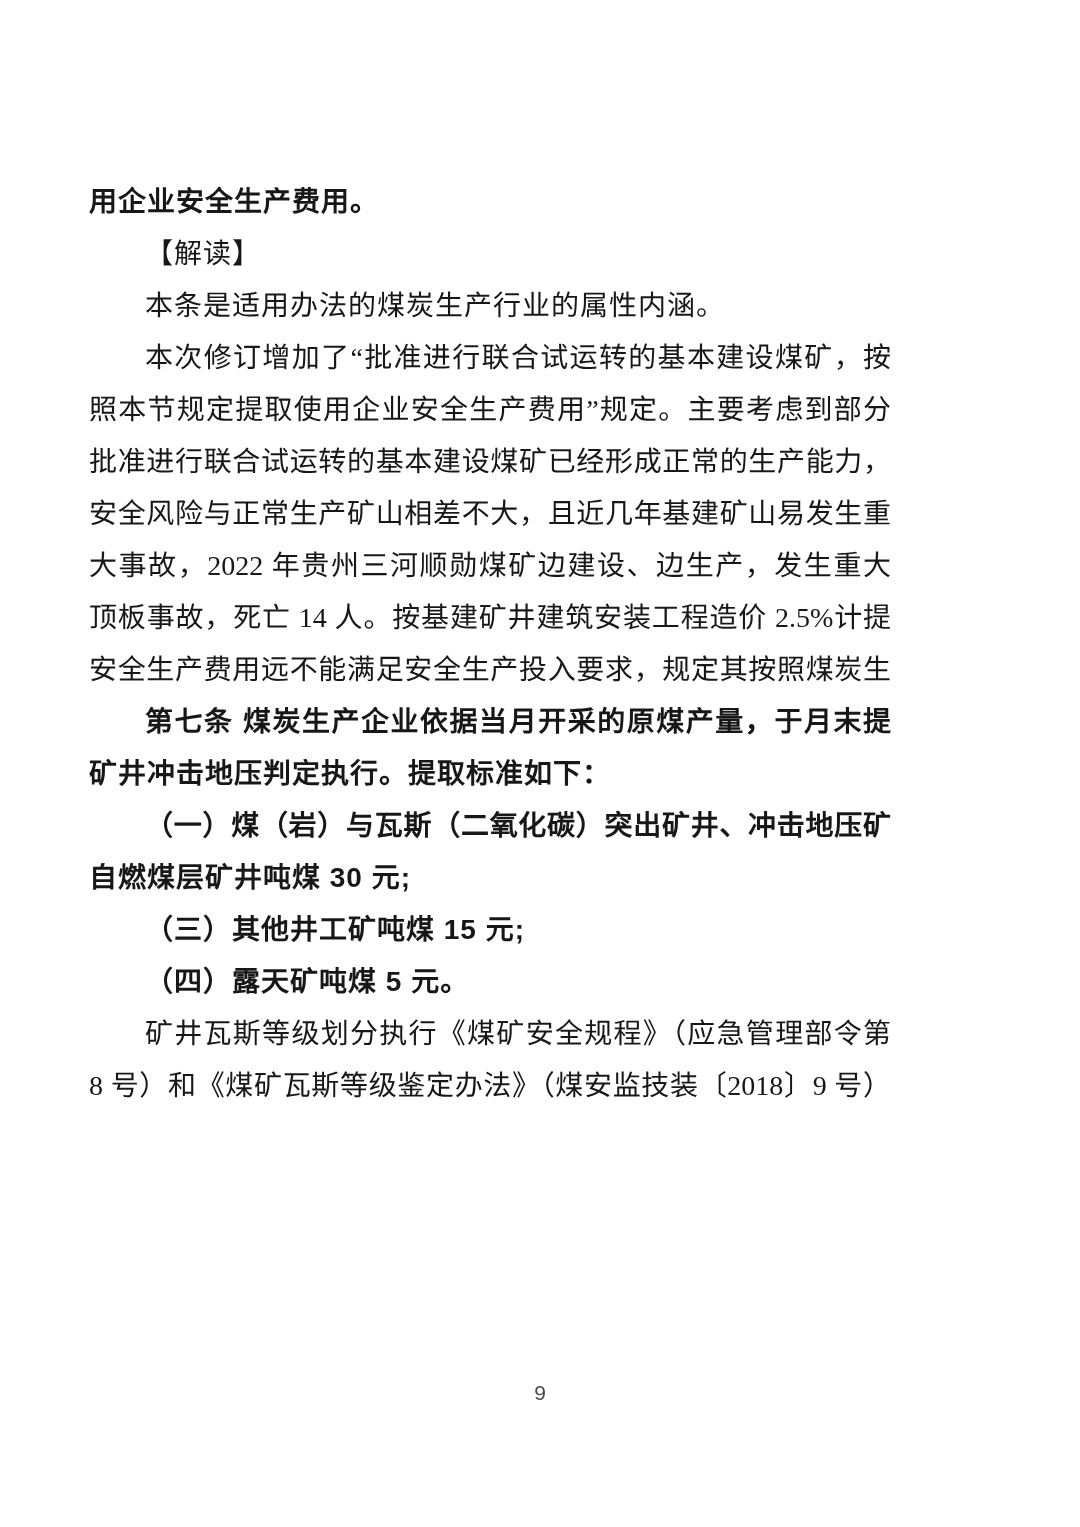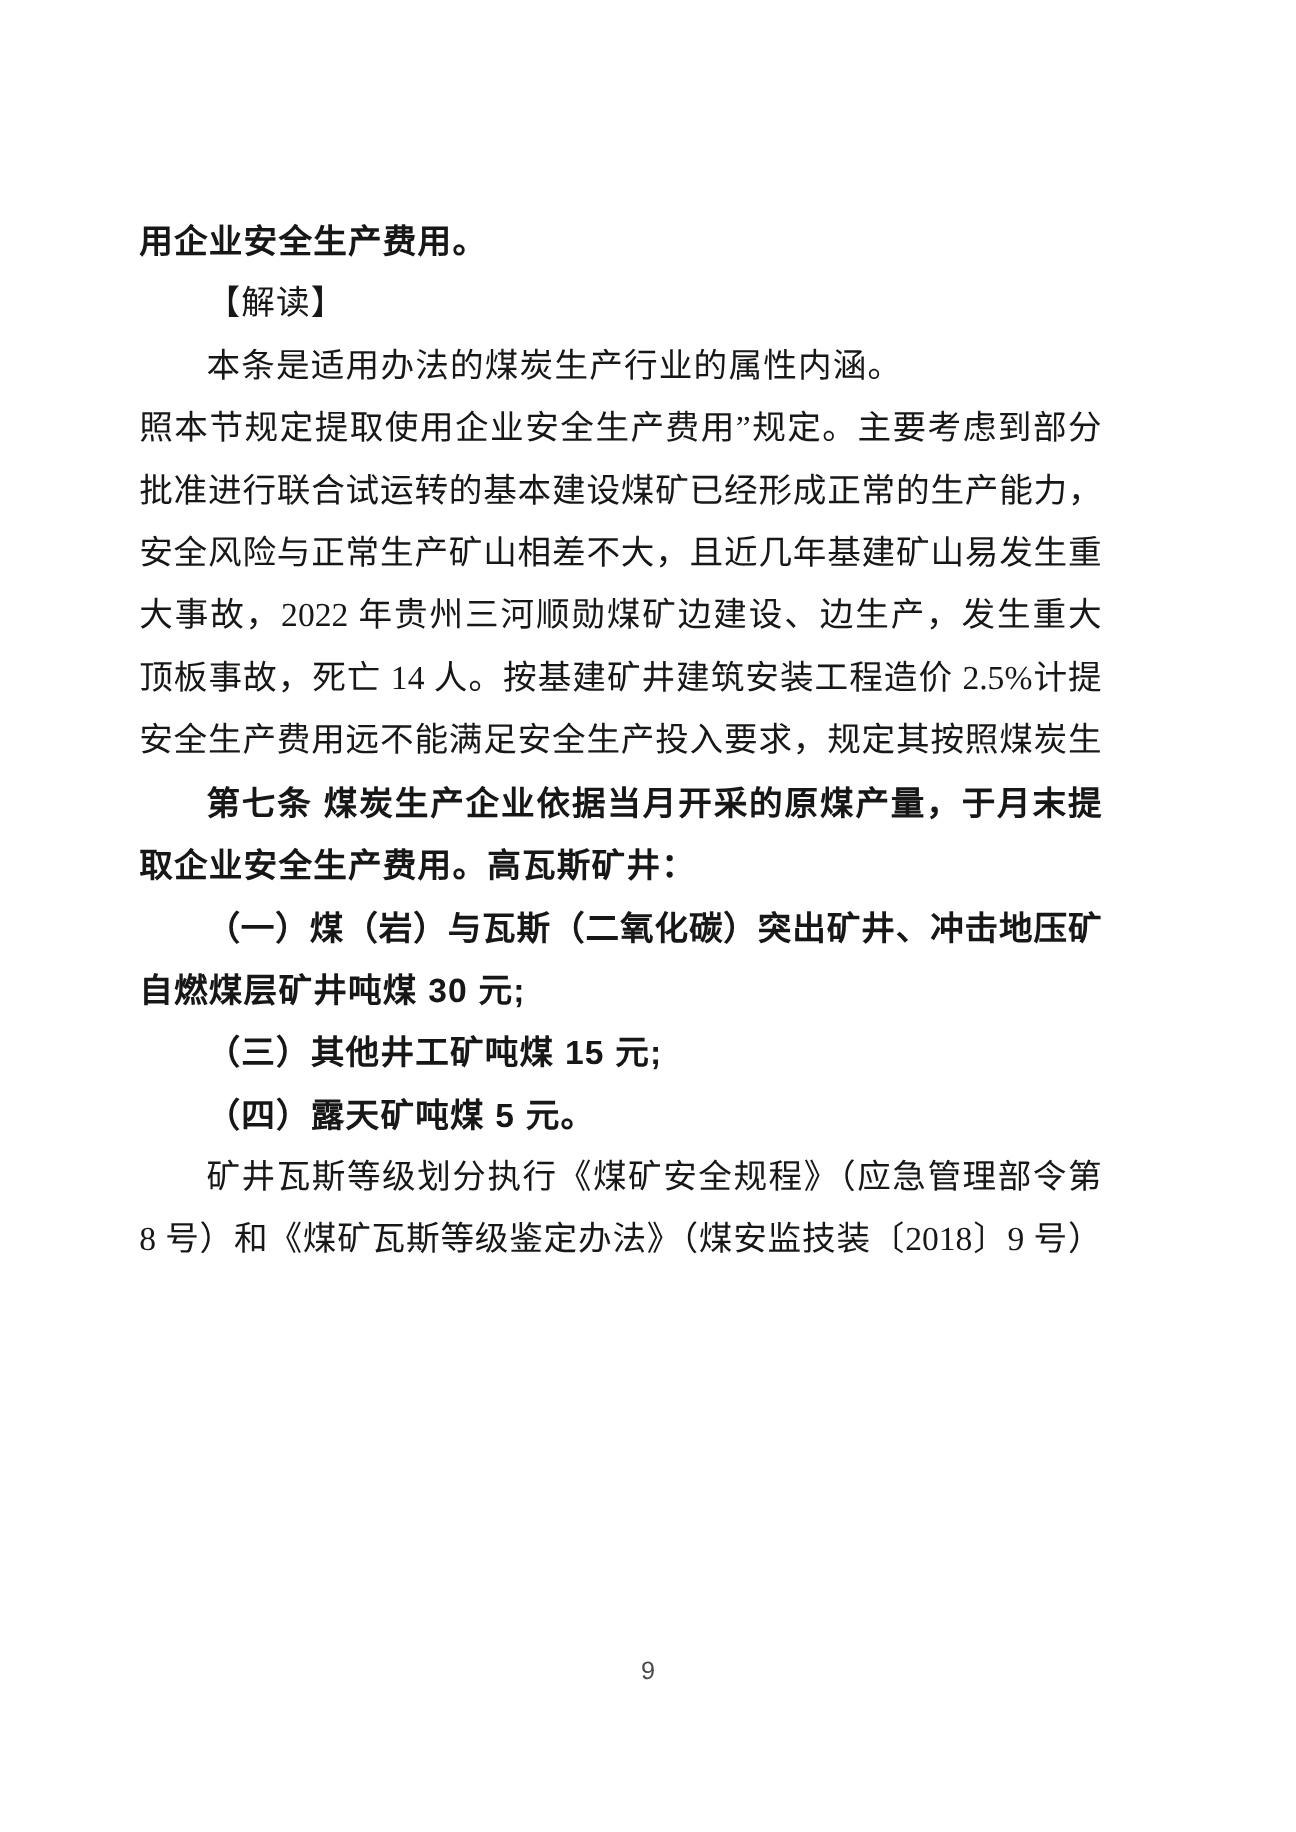--- a/index.html
+++ b/index.html
@@ -6,21 +6,21 @@
     margin: 0;
     padding: 0;
     background: #ffffff;
   }
   .doc-page {
     position: relative;
     width: 1080px;
     height: 1527px;
     background: #ffffff;
     box-sizing: border-box;
-    padding: 176px 138px 0 116px;
+    padding: 176px 138px 0 89px;
     overflow: hidden;
     color: #171717;
   }
   .doc-body {
     width: 802px;
   }
   .para {
     margin: 0;
     font-family: "Liberation Serif", "DejaVu Serif", serif;
     font-weight: 400;
@@ -71,30 +71,31 @@
       <div class="para bold">
         <div class="line">用企业安全生产费用。</div>
       </div>
       <div class="para">
         <div class="line indent">【解读】</div>
       </div>
       <div class="para">
         <div class="line indent">本条是适用办法的煤炭生产行业的属性内涵。</div>
       </div>
       <div class="para">
+        <div class="line stretch indent">本次修订增加了“批准进行联合试运转的基本建设煤矿，按</div>
         <div class="line stretch">照本节规定提取使用企业安全生产费用”规定。主要考虑到部分</div>
         <div class="line stretch">批准进行联合试运转的基本建设煤矿已经形成正常的生产能力，</div>
         <div class="line stretch">安全风险与正常生产矿山相差不大，且近几年基建矿山易发生重</div>
         <div class="line stretch">大事故，2022 年贵州三河顺勋煤矿边建设、边生产，发生重大</div>
         <div class="line stretch">顶板事故，死亡 14 人。按基建矿井建筑安装工程造价 2.5%计提</div>
         <div class="line stretch">安全生产费用远不能满足安全生产投入要求，规定其按照煤炭生</div>
       </div>
       <div class="para bold">
         <div class="line stretch indent">第七条 煤炭生产企业依据当月开采的原煤产量，于月末提</div>
-        <div class="line">取企业安全生产费用。高瓦斯矿井：</div>
+        <div class="line">矿井冲击地压判定执行。提取标准如下：</div>
       </div>
       <div class="para bold">
         <div class="line stretch indent">（一）煤（岩）与瓦斯（二氧化碳）突出矿井、冲击地压矿</div>
       </div>
       <div class="para bold">
         <div class="line">自燃煤层矿井吨煤 30 元;</div>
       </div>
       <div class="para bold">
         <div class="line indent">（三）其他井工矿吨煤 15 元;</div>
       </div>

